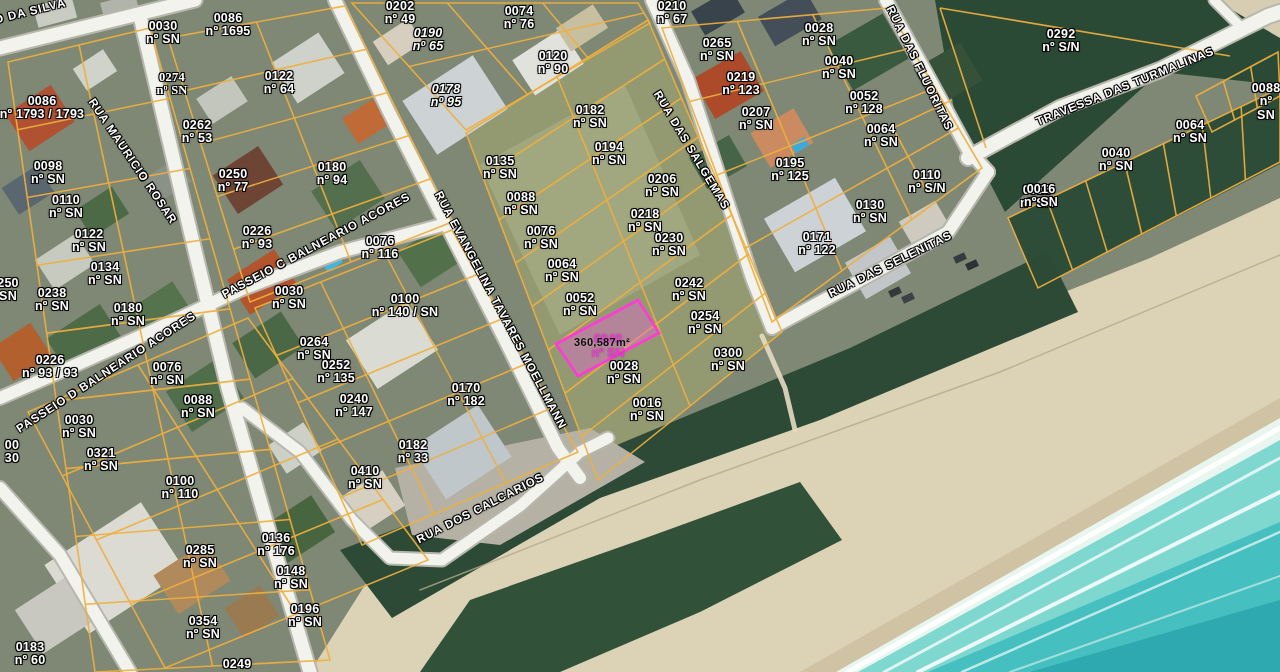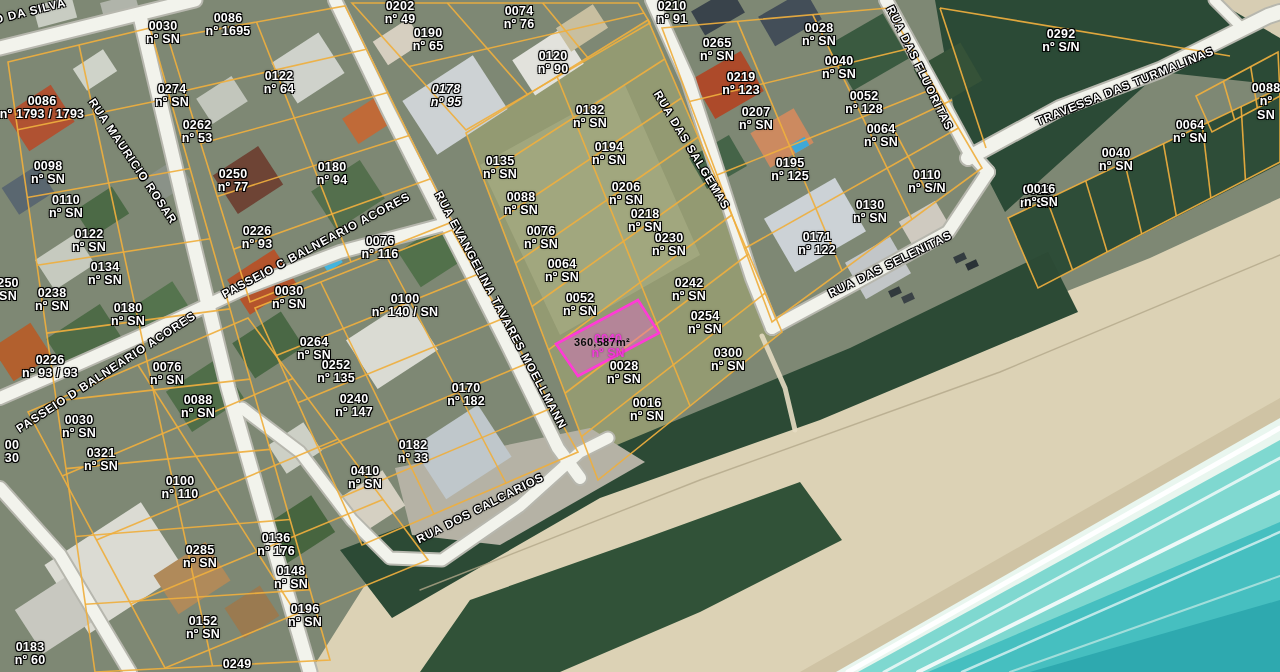--- a/index.html
+++ b/index.html
@@ -196,31 +196,31 @@
   <div id="labels">
     <div class="pink-label" style="left: 608px; top: 347px;">0040
 nº SN</div>
     <div class="area-label" style="left: 602px; top: 342px;">360,587m²</div>
   <div class="plabel" style="left: 163px; top: 33px;">0030
 nº SN</div>
       <div class="plabel" style="left: 228px; top: 25px;">0086
 nº 1695</div>
       <div class="plabel" style="left: 400px; top: 13px;">0202
 nº 49</div>
-      <div class="plabel" style="left: 428px; top: 40px;">0190
+      <div class="plabel" style="left: 428px; top: 40px; font-style: italic;">0190
 nº 65</div>
       <div class="plabel" style="left: 519px; top: 18px;">0074
 nº 76</div>
       <div class="plabel" style="left: 553px; top: 63px;">0120
 nº 90</div>
       <div class="plabel" style="left: 446px; top: 96px; font-style: italic;">0178
 nº 95</div>
       <div class="plabel" style="left: 279px; top: 83px;">0122
 nº 64</div>
-      <div class="plabel" style="left: 172px; top: 96px;">0274
+      <div class="plabel" style="left: 172px; top: 84px; font-family: Liberation Serif, serif;">0274
 nº SN</div>
       <div class="plabel" style="left: 197px; top: 132px;">0262
 nº 53</div>
       <div class="plabel" style="left: 233px; top: 181px;">0250
 nº 77</div>
       <div class="plabel" style="left: 257px; top: 238px;">0226
 nº 93</div>
       <div class="plabel" style="left: 332px; top: 174px;">0180
 nº 94</div>
       <div class="plabel" style="left: 42px; top: 108px;">0086
@@ -254,21 +254,21 @@
       <div class="plabel" style="left: 12px; top: 452px;">00
 30</div>
       <div class="plabel" style="left: 200px; top: 557px;">0285
 nº SN</div>
       <div class="plabel" style="left: 276px; top: 545px;">0136
 nº 176</div>
       <div class="plabel" style="left: 291px; top: 578px;">0148
 nº SN</div>
       <div class="plabel" style="left: 305px; top: 616px;">0196
 nº SN</div>
-      <div class="plabel" style="left: 203px; top: 628px;">0152
+      <div class="plabel" style="left: 203px; top: 628px;">0354
 nº SN</div>
       <div class="plabel" style="left: 228px; top: 665px; padding-left: 18px;">0249</div>
       <div class="plabel" style="left: 30px; top: 654px;">0183
 nº 60</div>
       <div class="plabel" style="left: 380px; top: 248px;">0076
 nº 116</div>
       <div class="plabel" style="left: 289px; top: 298px;">0030
 nº SN</div>
       <div class="plabel" style="left: 314px; top: 337px; margin-top: 12px;">0264
 nº SN</div>
@@ -295,34 +295,34 @@
       <div class="plabel" style="left: 580px; top: 305px;">0052
 nº SN</div>
       <div class="plabel" style="left: 624px; top: 373px;">0028
 nº SN</div>
       <div class="plabel" style="left: 647px; top: 410px;">0016
 nº SN</div>
       <div class="plabel" style="left: 590px; top: 117px;">0182
 nº SN</div>
       <div class="plabel" style="left: 609px; top: 154px;">0194
 nº SN</div>
-      <div class="plabel" style="left: 626px; top: 186px; margin-top: 8px;">0206
+      <div class="plabel" style="left: 662px; top: 186px;">0206
 nº SN</div>
       <div class="plabel" style="left: 645px; top: 221px;">0218
 nº SN</div>
       <div class="plabel" style="left: 669px; top: 245px;">0230
 nº SN</div>
       <div class="plabel" style="left: 689px; top: 290px;">0242
 nº SN</div>
       <div class="plabel" style="left: 705px; top: 323px;">0254
 nº SN</div>
       <div class="plabel" style="left: 728px; top: 360px;">0300
 nº SN</div>
       <div class="plabel" style="left: 672px; top: 13px;">0210
-nº 91</div>
+nº 67</div>
       <div class="plabel" style="left: 717px; top: 50px;">0265
 nº SN</div>
       <div class="plabel" style="left: 819px; top: 35px;">0028
 nº SN</div>
       <div class="plabel" style="left: 741px; top: 84px;">0219
 nº 123</div>
       <div class="plabel" style="left: 839px; top: 68px;">0040
 nº SN</div>
       <div class="plabel" style="left: 756px; top: 119px;">0207
 nº SN</div>

